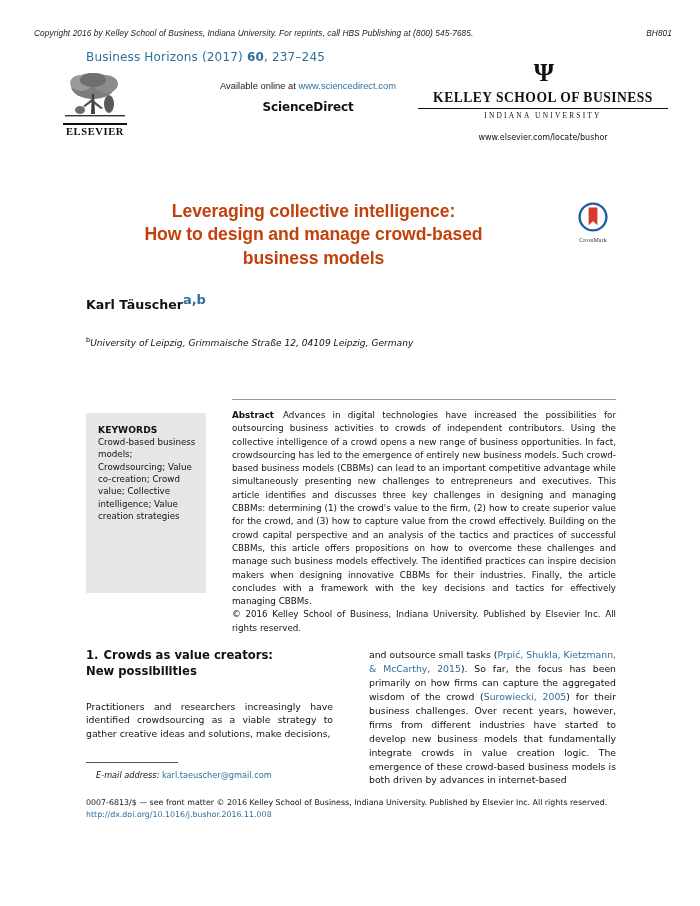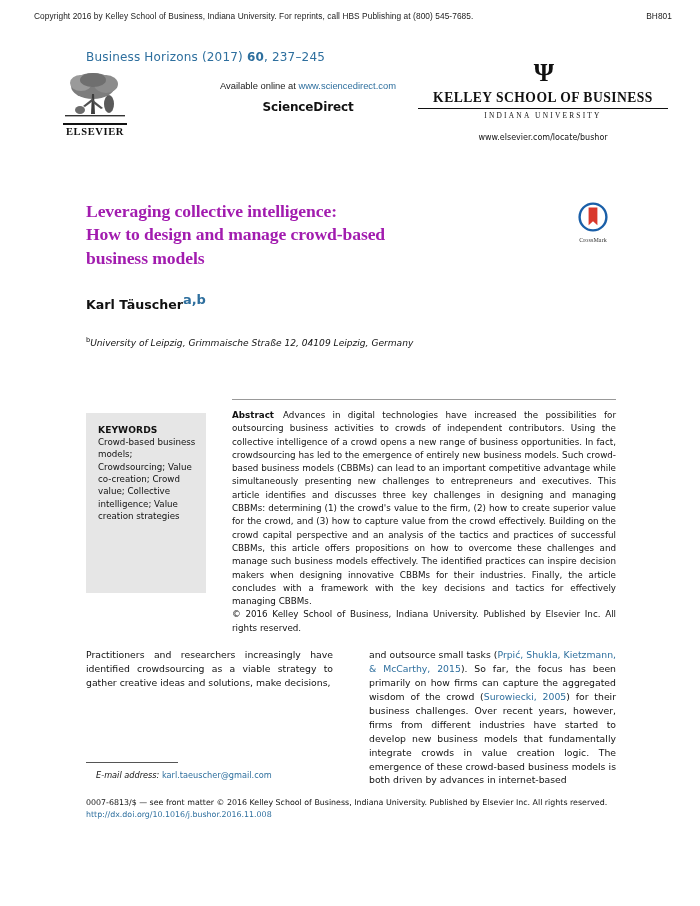--- a/index.html
+++ b/index.html
@@ -14,30 +14,31 @@
     position: relative;
     width: 700px;
     height: 906px;
     background: #ffffff;
     overflow: hidden;
   }
 
   
   .top-strip {
     position: absolute;
-    top: 11px;
+    top: 28px;
     left: 34px;
     right: 28px;
     display: flex;
     justify-content: space-between;
     align-items: baseline;
     font-family: "Liberation Sans", sans-serif;
     font-size: 8.3px;
     color: #1a1a1a;
     letter-spacing: 0.01em;
+    font-style: italic;
   }
 
   
   .journal-line {
     position: absolute;
     top: 50px;
     left: 86px;
     font-family: "DejaVu Sans", sans-serif;
     font-size: 12px;
     color: #2e6f9e;
@@ -149,27 +150,28 @@
   }
 
   
   .title-wrap {
     position: absolute;
     top: 200px;
     left: 86px;
     width: 530px;
   }
   .title {
-    font-family: Liberation Serif, serif;
+    font-family: Liberation Sans, sans-serif;
     font-size: 17.6px;
     font-weight: 700;
-    color: #a21caf;
+    color: #c2410c;
     line-height: 1.33;
     width: 455px;
     letter-spacing: -0.005em;
+    text-align: center;
   }
   .author {
     margin-top: 22px;
     font-family: "DejaVu Sans", sans-serif;
     font-size: 12.6px;
     font-weight: 700;
     color: #111;
   }
   .author sup {
     font-size: 13px;
@@ -411,20 +413,24 @@
 
   <div class="abswrap">
     <div class="absrule"></div>
     <div class="abstract">
       <span class="alabel">Abstract</span><span>Advances in digital technologies have increased the possibilities for outsourcing business activities to crowds of independent contributors. Using the collective intelligence of a crowd opens a new range of business opportunities. In fact, crowdsourcing has led to the emergence of entirely new business models. Such crowd-based business models (CBBMs) can lead to an important competitive advantage while simultaneously presenting new challenges to entrepreneurs and executives. This article identifies and discusses three key challenges in designing and managing CBBMs: determining (1) the crowd's value to the firm, (2) how to create superior value for the crowd, and (3) how to capture value from the crowd effectively. Building on the crowd capital perspective and an analysis of the tactics and practices of successful CBBMs, this article offers propositions on how to overcome these challenges and manage such business models effectively. The identified practices can inspire decision makers when designing innovative CBBMs for their industries. Finally, the article concludes with a framework with the key decisions and tactics for effectively managing CBBMs.</span>
       <span class="copy">© 2016 Kelley School of Business, Indiana University. Published by Elsevier Inc. All rights reserved.</span>
     </div>
   </div>
 
   <div class="col col-left">
+    <div class="sec-head">
+      <span class="num">1.</span><span>Crowds as value creators:</span><br>
+      <span>New possibilities</span>
+    </div>
     <p>Practitioners and researchers increasingly have identified crowdsourcing as a viable strategy to gather creative ideas and solutions, make decisions,</p>
   </div>
 
   <div class="col col-right">
     <p><span>and outsource small tasks (</span><a class="cite" href="#">Prpić, Shukla, Kietzmann, &amp; McCarthy, 2015</a><span>). So far, the focus has been primarily on how firms can capture the aggregated wisdom of the crowd (</span><a class="cite" href="#">Surowiecki, 2005</a><span>) for their business challenges. Over recent years, however, firms from different industries have started to develop new business models that fundamentally integrate crowds in value creation logic. The emergence of these crowd-based business models is both driven by advances in internet-based</span></p>
   </div>
 
   <div class="footnote">
     <div class="fnrule"></div>
     <div class="fntext">

